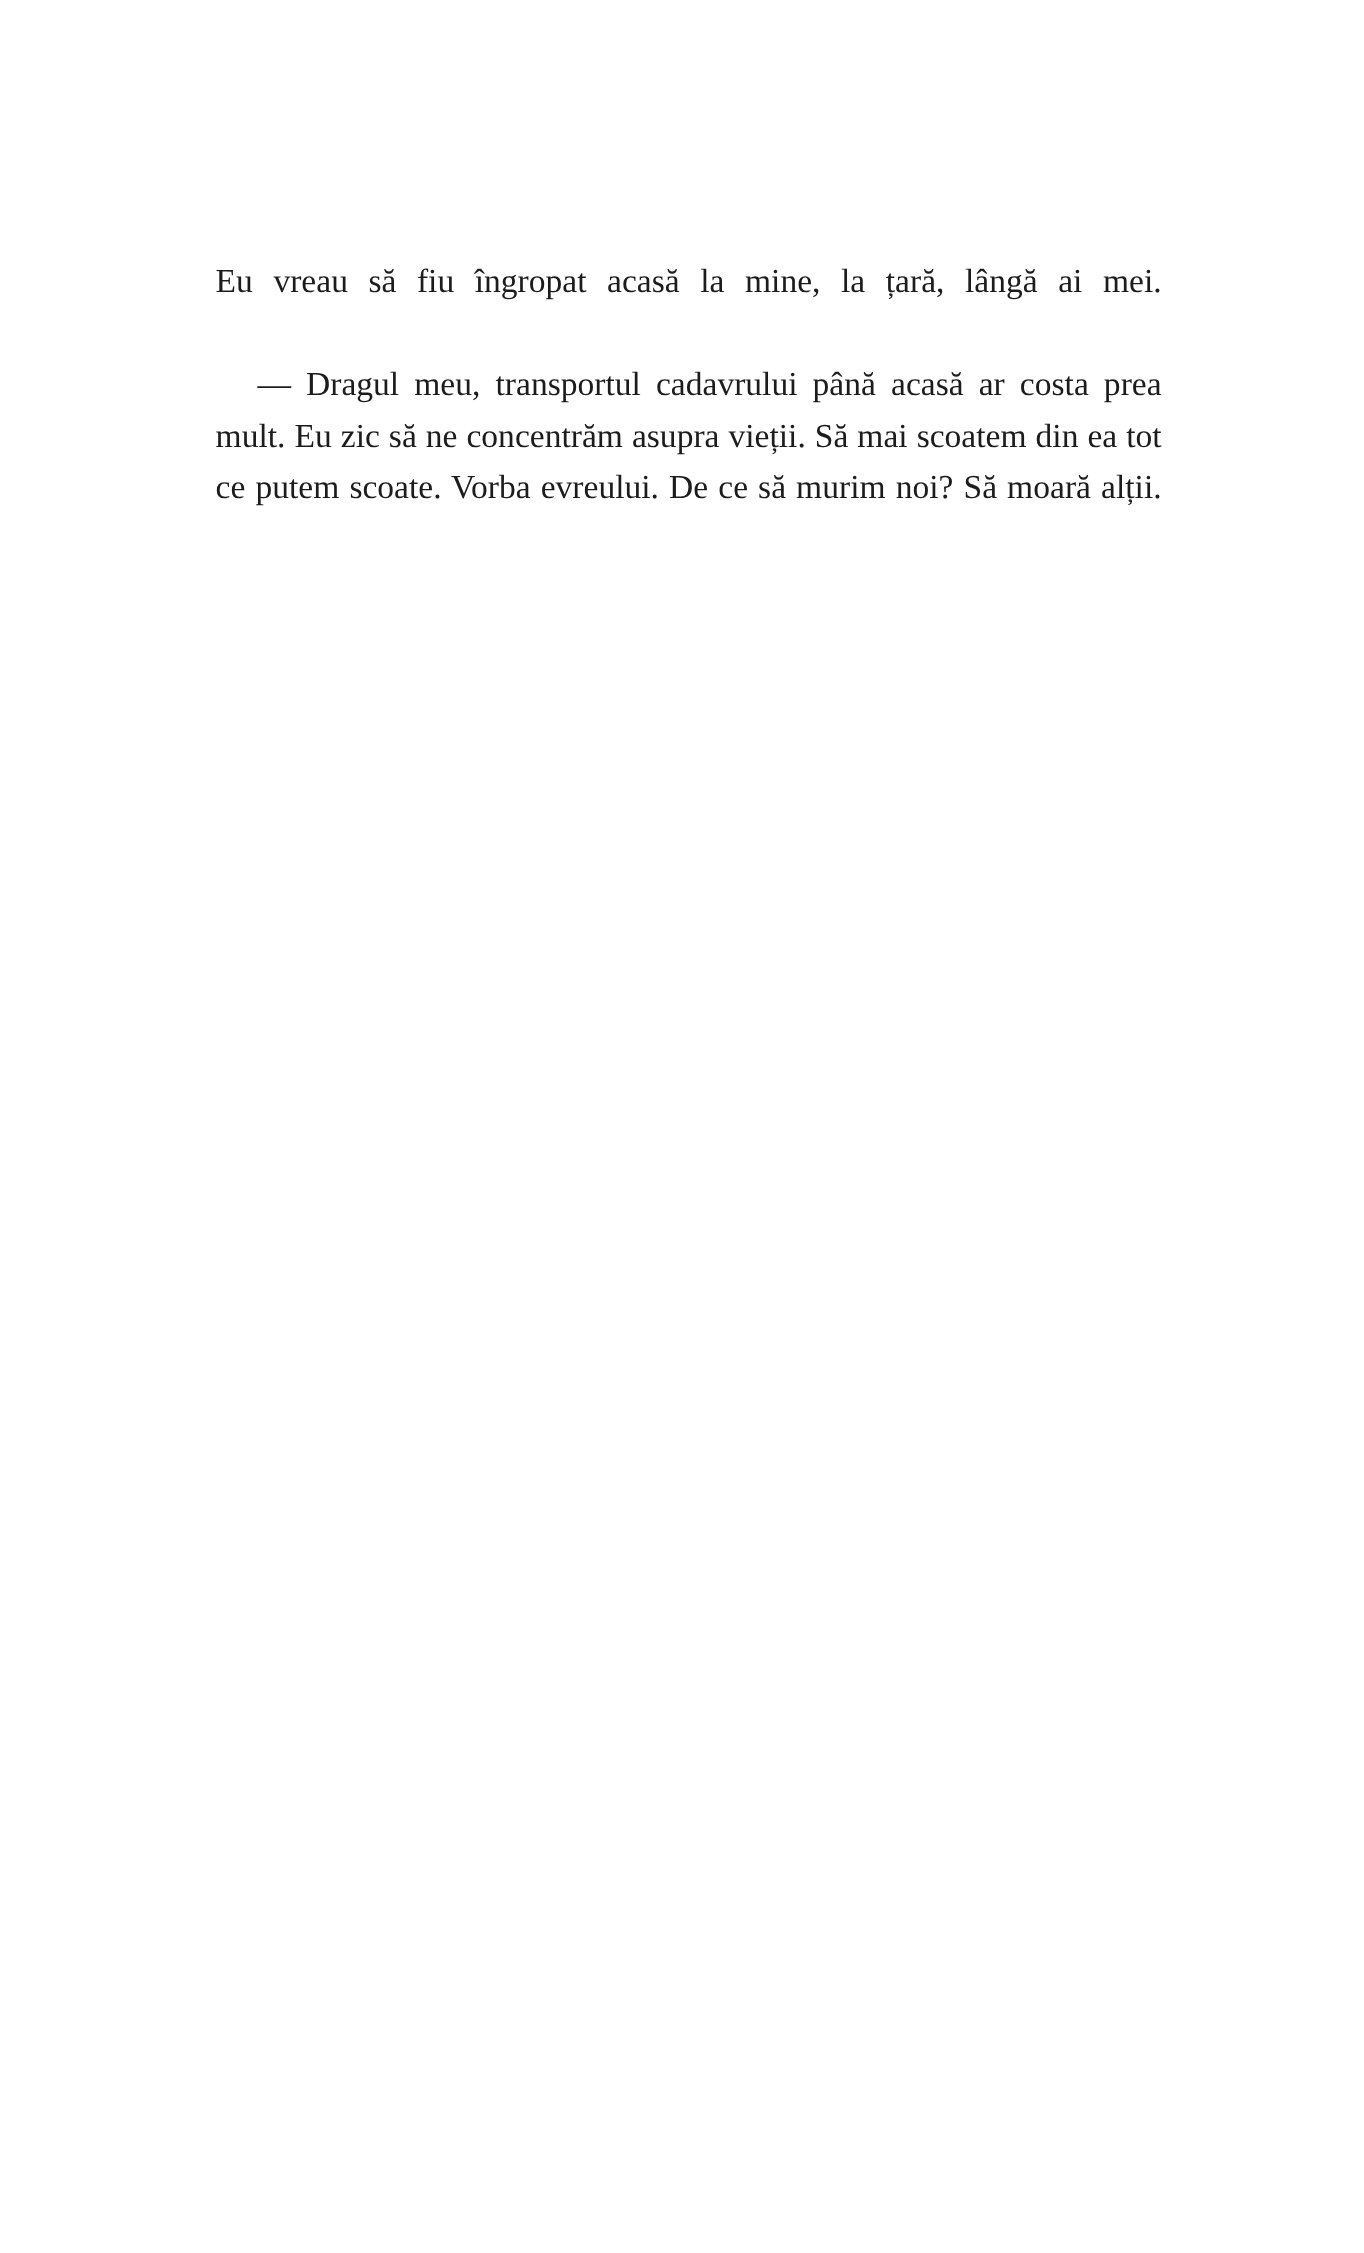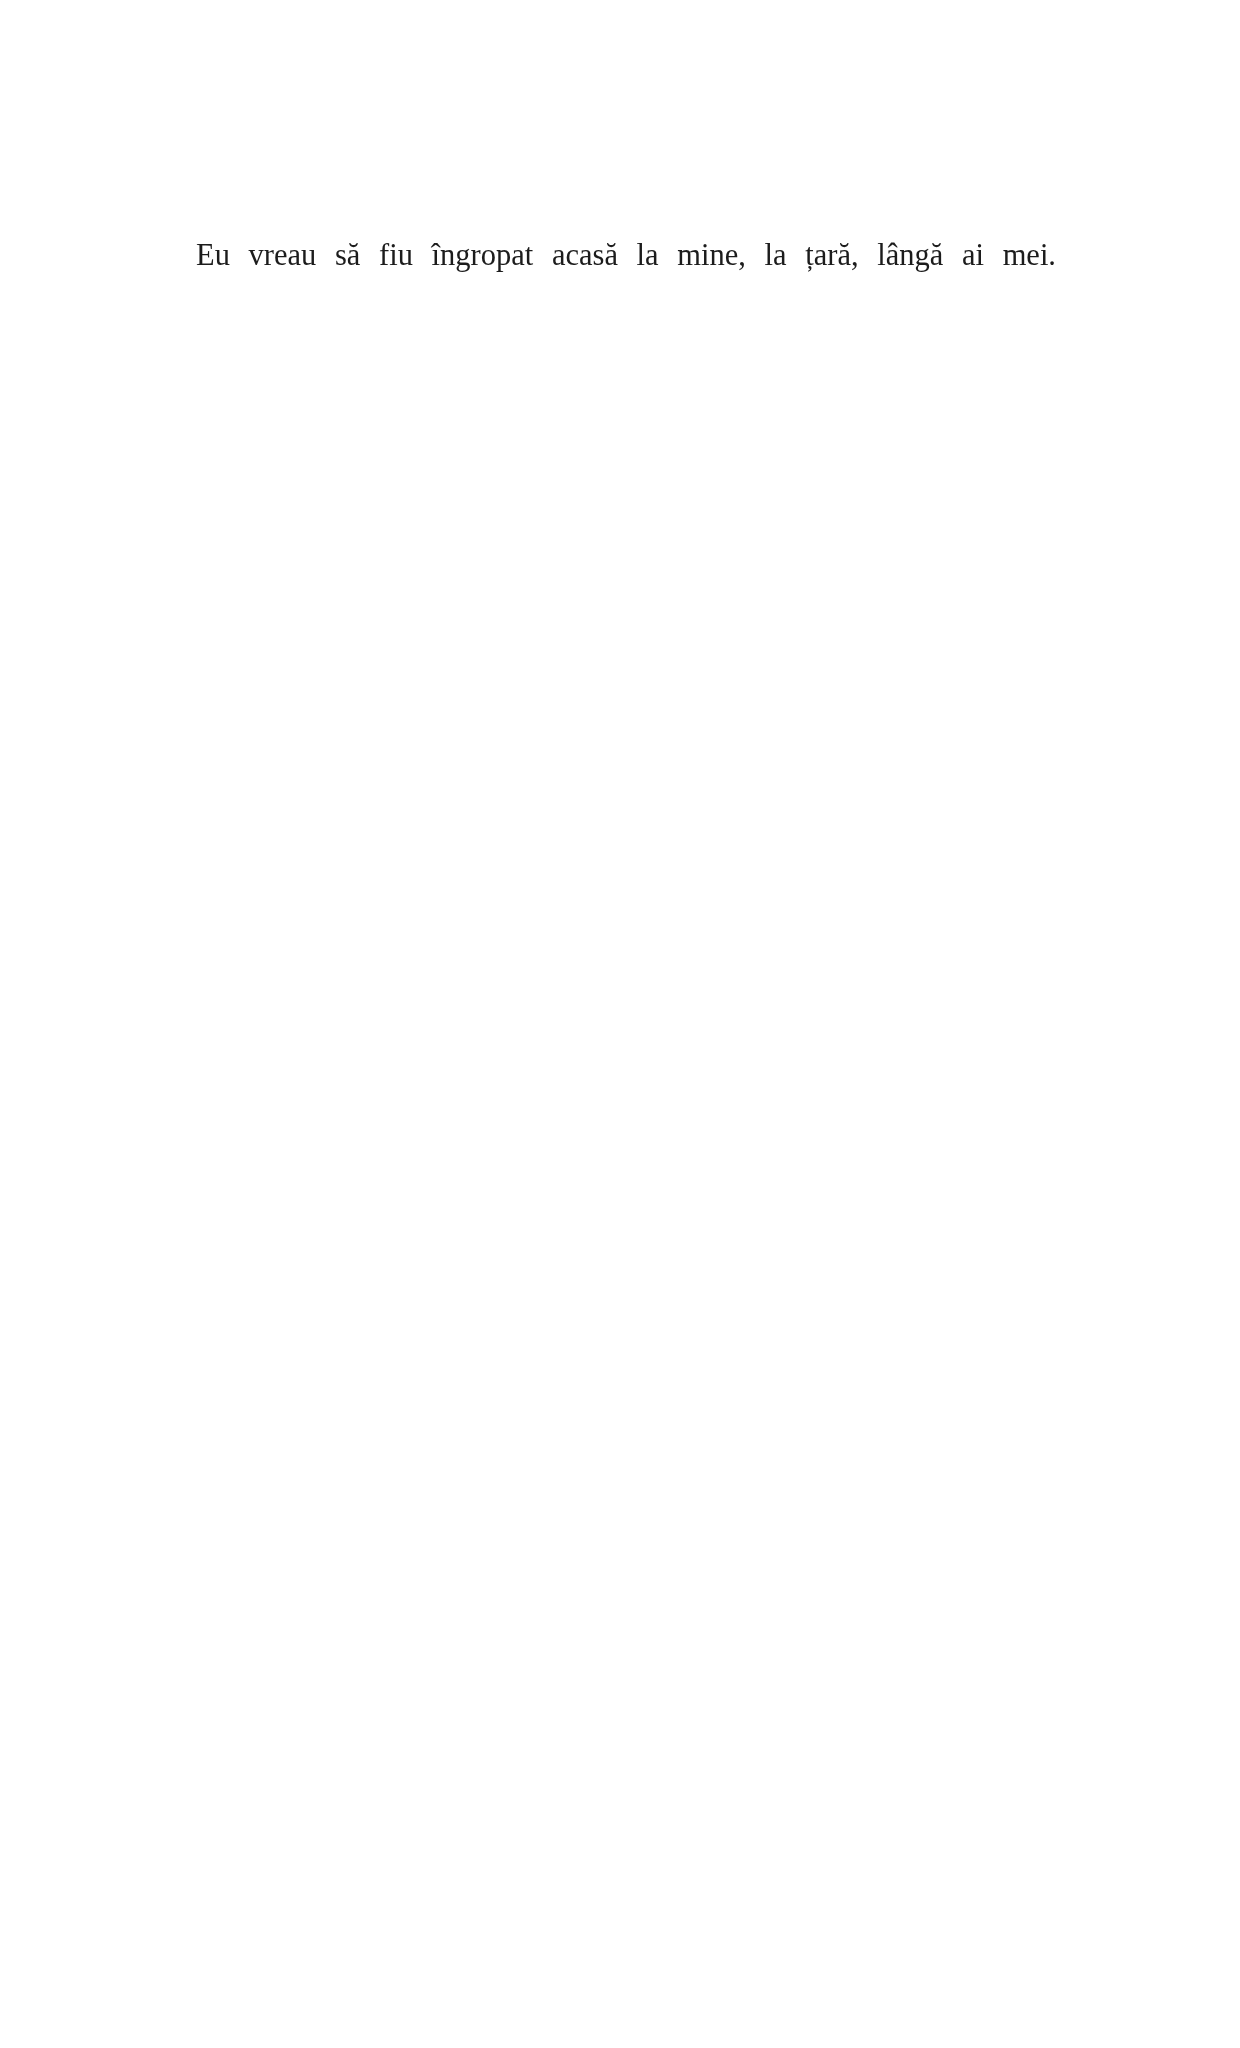--- a/index.html
+++ b/index.html
@@ -49,14 +49,15 @@
     display: inline-block;
     width: 100%;
   }
 </style>
 </head>
 <body>
 
 <div class="page">
   <div class="text-block">
     <p class="para continued">Eu vreau să fiu îngropat acasă la mine, la țară, lângă ai mei.</p>
+    <p class="para indented">— Dragul meu, transportul cadavrului până acasă ar costa prea mult. Eu zic să ne concentrăm asupra vieții. Să mai scoatem din ea tot ce putem scoate. Vorba evreului. De ce să murim noi? Să moară alții.</p>
   </div>
 </div>
 
 </body></html>

